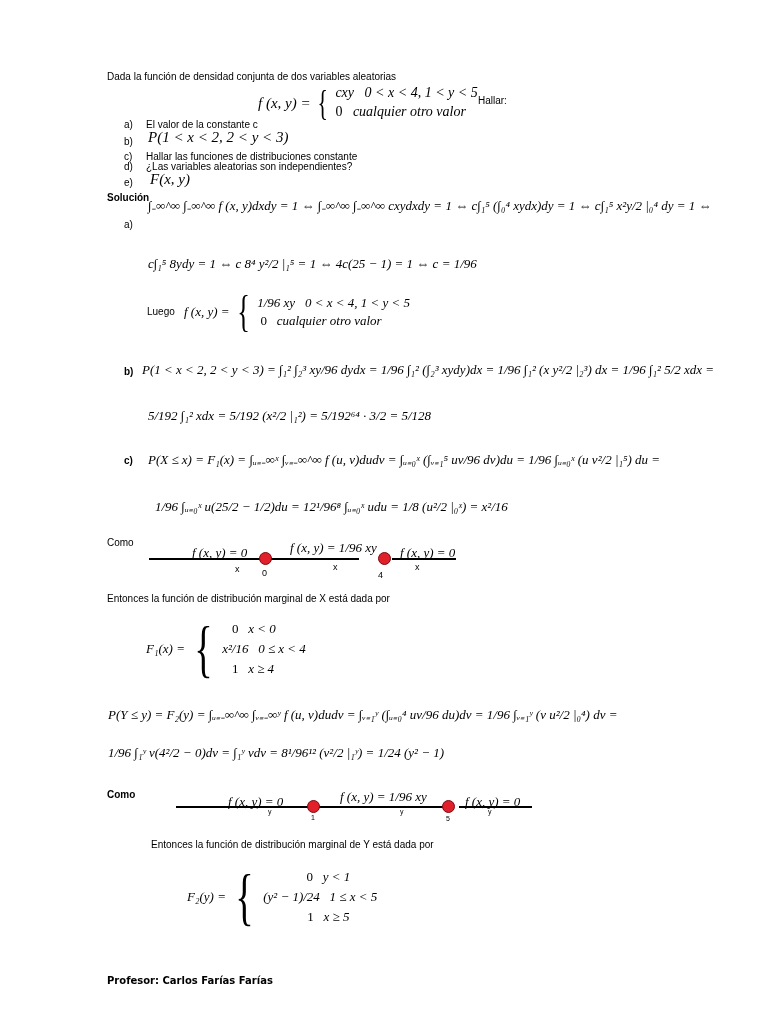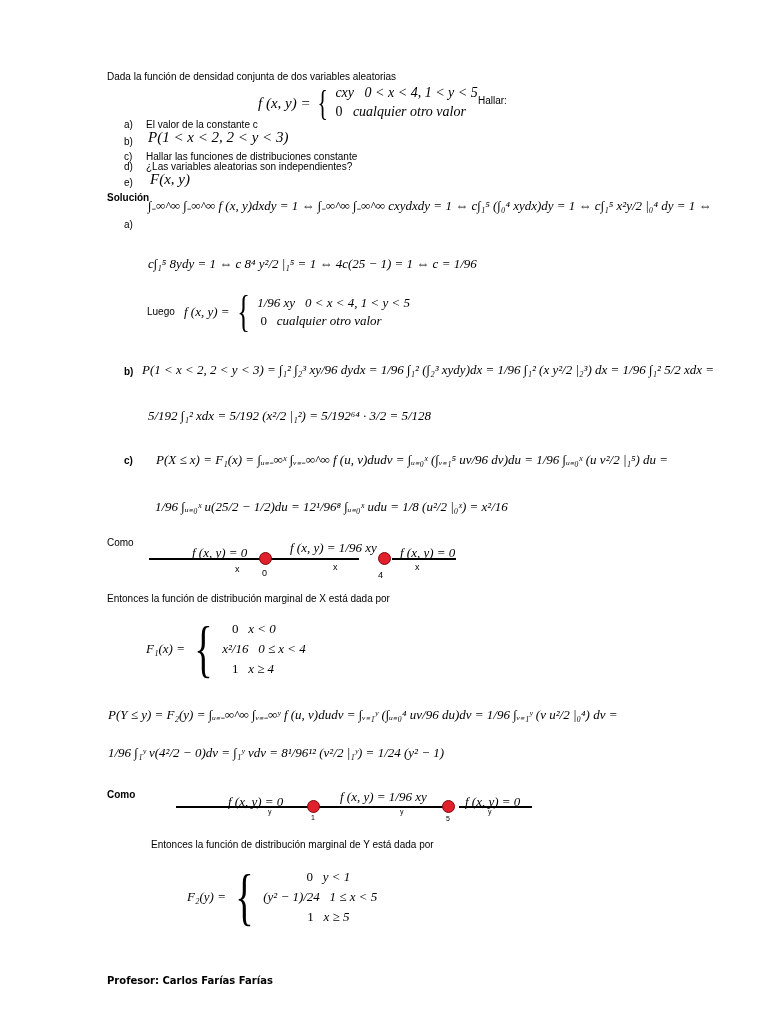--- a/index.html
+++ b/index.html
@@ -61,21 +61,21 @@
     <span style="display:block;"><span class="it">1/96 xy</span>&nbsp;&nbsp;&nbsp;<span class="it">0 &lt; x &lt; 4, 1 &lt; y &lt; 5</span></span>
     <span style="display:block;">&nbsp;<span>0</span>&nbsp;&nbsp;&nbsp;<span class="it">cualquier otro valor</span></span>
   </span>
 </div>
 
 <div class="abs txt bold" style="left:124px;top:366px;">b)</div>
 <div class="abs math it" style="left:142px;top:362px;font-size:13px;">P(1 &lt; x &lt; 2, 2 &lt; y &lt; 3) = ∫₁² ∫₂³ xy/96 dydx = 1/96 ∫₁² (∫₂³ xydy)dx = 1/96 ∫₁² (x y²/2 |₂³) dx = 1/96 ∫₁² 5/2 xdx =</div>
 <div class="abs math it" style="left:148px;top:408px;font-size:13px;">5/192 ∫₁² xdx = 5/192 (x²/2 |₁²) = 5/192⁶⁴ · 3/2 = 5/128</div>
 
 <div class="abs txt bold" style="left:124px;top:455px;">c)</div>
-<div class="abs math it" style="left:148px;top:450px;font-size:13px;margin-left:8px;">P(X ≤ x) = F₁(x) = ∫ᵤ₌₋∞ˣ ∫ᵥ₌₋∞^∞ f (u, v)dudv = ∫ᵤ₌₀ˣ (∫ᵥ₌₁⁵ uv/96 dv)du = 1/96 ∫ᵤ₌₀ˣ (u v²/2 |₁⁵) du =</div>
+<div class="abs math it" style="left:148px;top:450px;font-size:13px;">P(X ≤ x) = F₁(x) = ∫ᵤ₌₋∞ˣ ∫ᵥ₌₋∞^∞ f (u, v)dudv = ∫ᵤ₌₀ˣ (∫ᵥ₌₁⁵ uv/96 dv)du = 1/96 ∫ᵤ₌₀ˣ (u v²/2 |₁⁵) du =</div>
 <div class="abs math it" style="left:155px;top:497px;font-size:13px;">1/96 ∫ᵤ₌₀ˣ u(25/2 − 1/2)du = 12¹/96⁸ ∫ᵤ₌₀ˣ udu = 1/8 (u²/2 |₀ˣ) = x²/16</div>
 
 <div class="abs txt" style="left:107px;top:537px;">Como</div>
 <div>
   <div class="nl-line" style="left:149px;top:558px;width:210px;"></div>
   <div class="nl-line" style="left:392px;top:558px;width:64px;"></div>
   <div class="dot" style="left:259px;top:552px;"></div>
   <div class="dot" style="left:378px;top:552px;"></div>
   <div class="nl-f" style="left:192px;top:545px;">f (x, y) = 0</div>
   <div class="nl-f" style="left:290px;top:540px;">f (x, y) = 1/96 xy</div>

